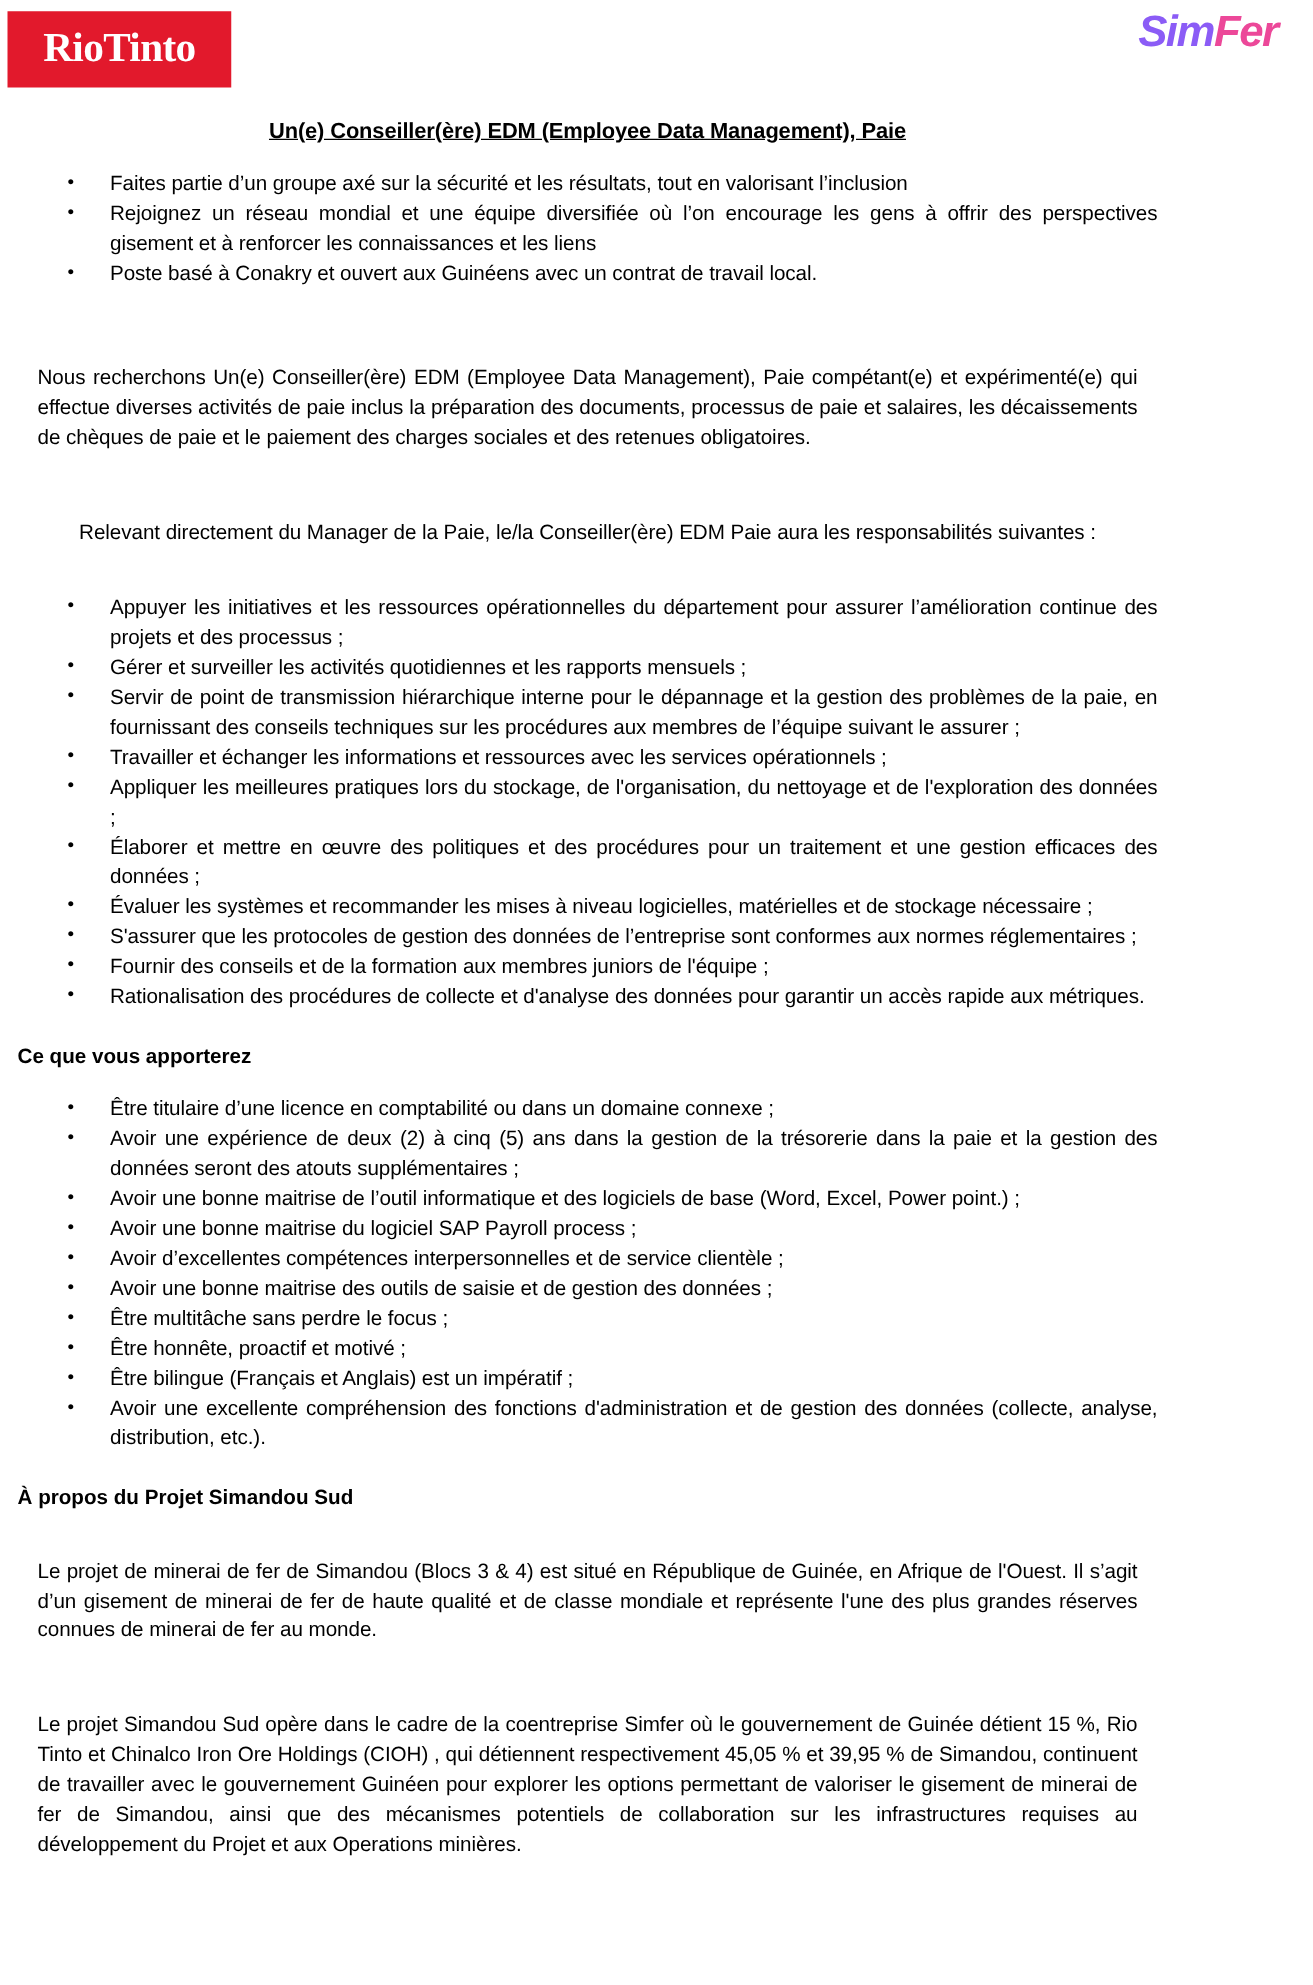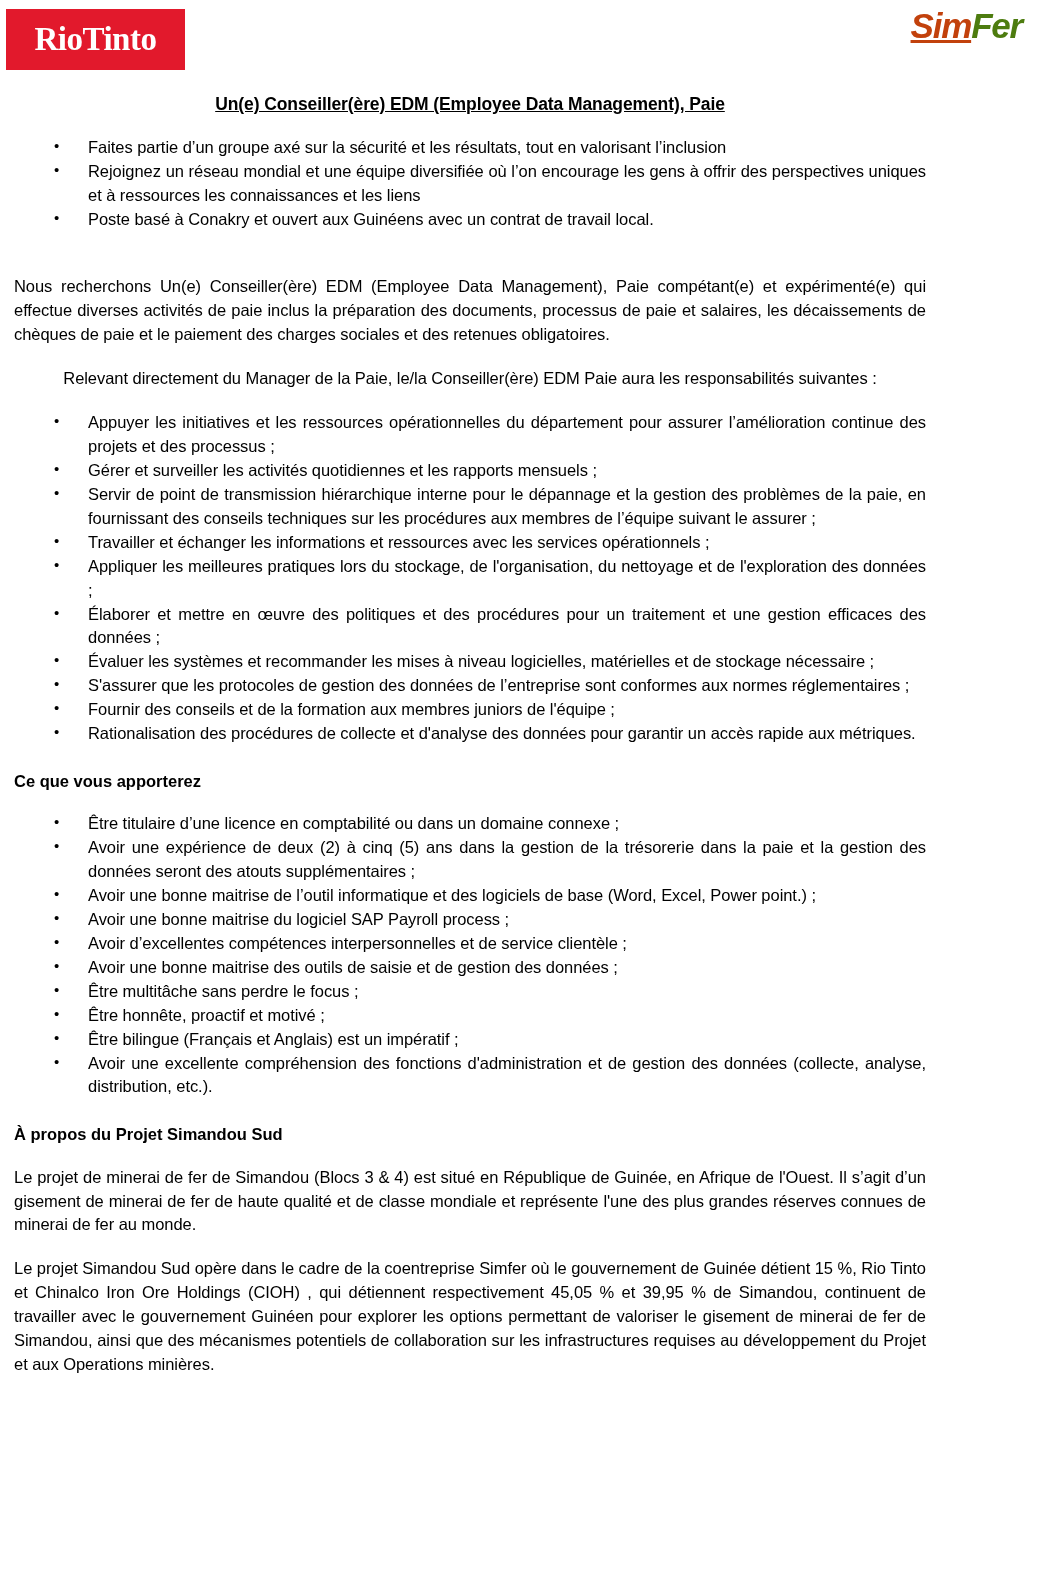--- a/index.html
+++ b/index.html
@@ -46,22 +46,22 @@
     right: 28px;
     top: 8px;
     font-family: "Liberation Sans", sans-serif;
     font-size: 35px;
     font-weight: 700;
     font-style: italic;
     letter-spacing: -1.2px;
     line-height: 1;
     white-space: nowrap;
   }
-  .simfer-logo .sf-black { color: #c2410c; text-decoration: underline; }
-  .simfer-logo .sf-red   { color: #4d7c0f; }
+  .simfer-logo .sf-black { color: #8b5cf6; }
+  .simfer-logo .sf-red   { color: #ec4899; }
 
   
   .doc {
     padding: 0 28px 0 14px;
     box-sizing: border-box;
     width: 954px;
   }
 
   .job-title {
     text-align: center;
@@ -77,21 +77,21 @@
     font-size: 16.5px;
     font-weight: 700;
     margin: 0;
     line-height: 1.35;
   }
 
   p.body-text {
     font-size: 16.5px;
     line-height: 1.45;
     text-align: justify;
-    margin: 0;
+    margin: 16px;
     letter-spacing: -0.05px;
   }
   p.body-text.no-justify { text-align: center; }
 
   ul.bullets {
     list-style: none;
     margin: 0;
     padding: 0;
   }
   ul.bullets > li {
@@ -126,21 +126,21 @@
 </div>
 
 <div class="doc">
 
   <h1 class="job-title">Un(e) Conseiller(ère) EDM (Employee Data Management), Paie</h1>
 
   <div class="spacer-md"></div>
 
   <ul class="bullets">
     <li class="no-justify">Faites partie d’un groupe axé sur la sécurité et les résultats, tout en valorisant l’inclusion</li>
-    <li>Rejoignez un réseau mondial et une équipe diversifiée où l’on encourage les gens à offrir des perspectives uniques et à ressources les connaissances et les liens</li>
+    <li>Rejoignez un réseau mondial et une équipe diversifiée où l’on encourage les gens à offrir des perspectives gisement et à renforcer les connaissances et les liens</li>
     <li class="no-justify">Poste basé à Conakry et ouvert aux Guinéens avec un contrat de travail local.</li>
   </ul>
 
   <div class="spacer-lg"></div>
 
 
   <div class="spacer-md"></div>
 
   <p class="body-text">Nous recherchons Un(e) Conseiller(ère) EDM (Employee Data Management), Paie compétant(e) et expérimenté(e) qui effectue diverses activités de paie inclus la préparation des documents, processus de paie et salaires, les décaissements de chèques de paie et le paiement des charges sociales et des retenues obligatoires.</p>
 

